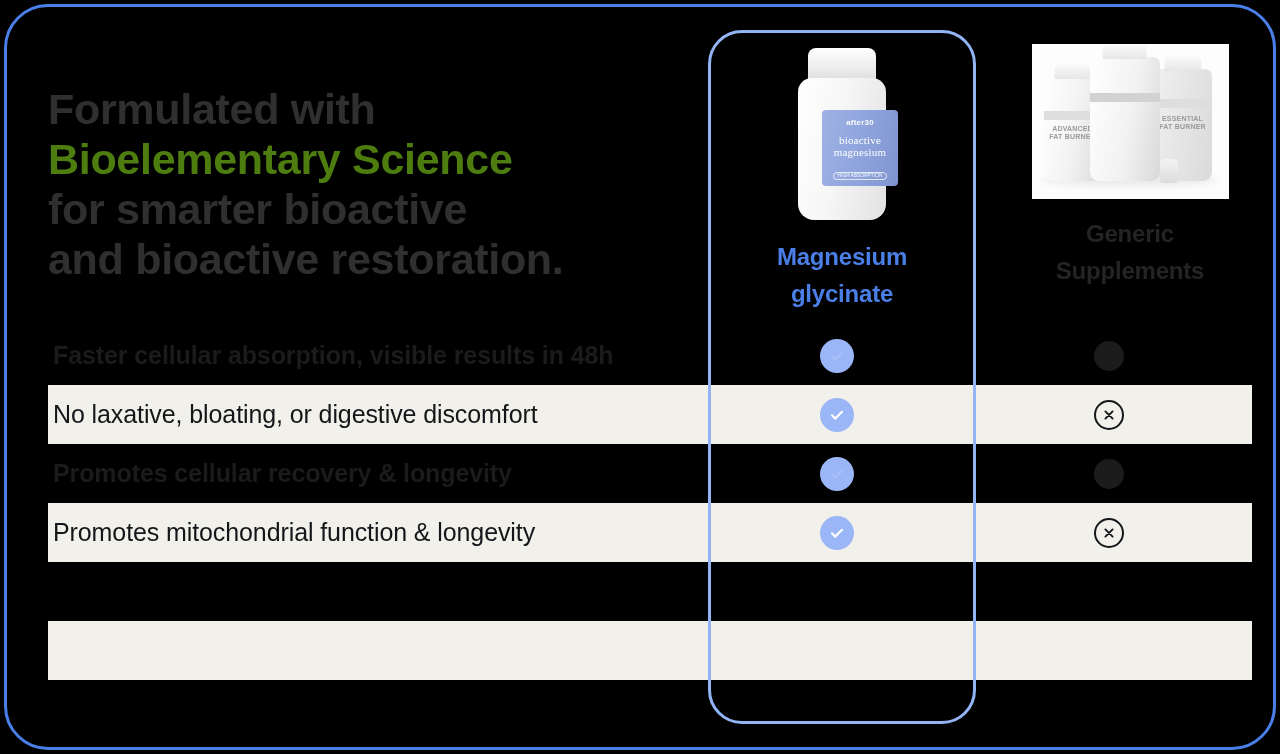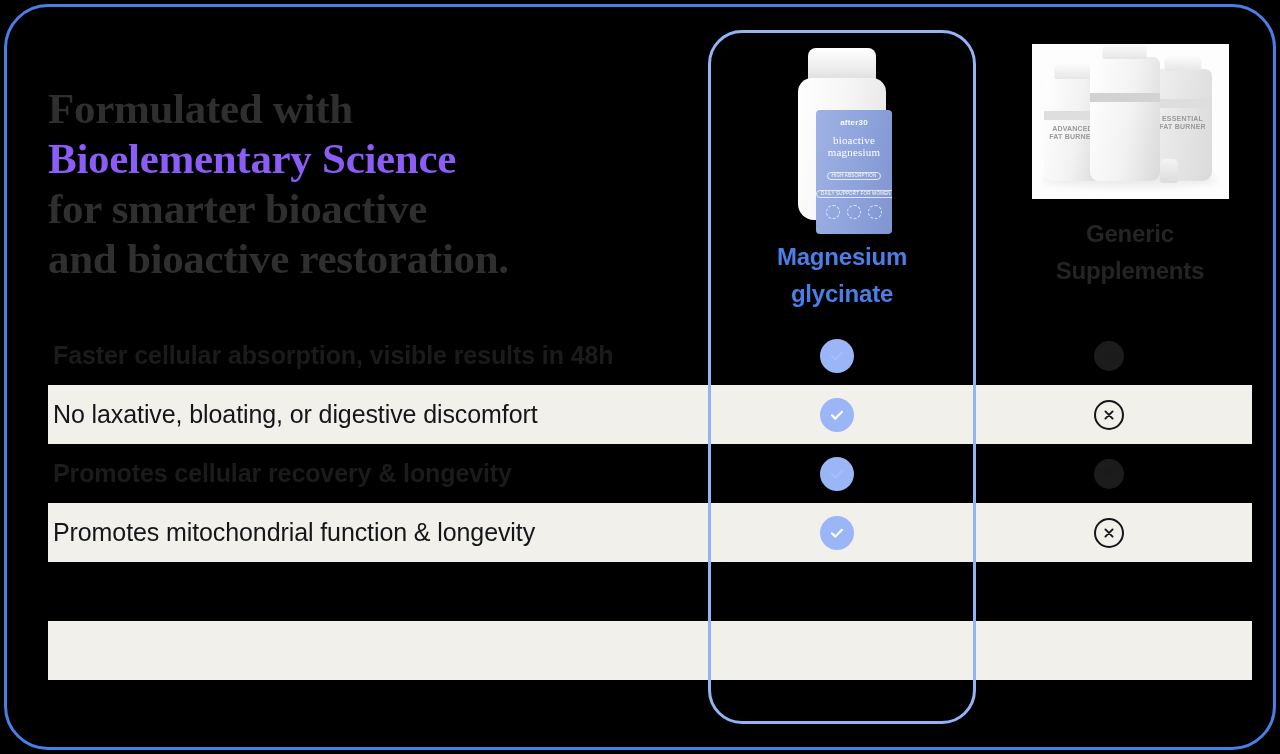--- a/index.html
+++ b/index.html
@@ -50,29 +50,29 @@
     pointer-events: none;
     z-index: 6;
   }
 
   
   .headline {
     position: absolute;
     left: 48px;
     top: 84px;
     width: 620px;
-    font-family: Liberation Serif, serif;
+    font-family: Liberation Sans, sans-serif;
     font-weight: 700;
     font-size: 43px;
     line-height: 50px;
     letter-spacing: -0.3px;
     color: #2f2f2f;
     z-index: 4;
   }
-  .headline .accent { color: #8b5cf6; }
+  .headline .accent { color: #4d7c0f; }
 
   
   .col-head {
     position: absolute;
     z-index: 7;
     text-align: center;
   }
   .col-head.product { left: 712px; top: 44px;  width: 260px; }
   .col-head.generic { left: 1010px; top: 44px; width: 240px; }
 
@@ -101,22 +101,22 @@
   }
   .bottle-body {
     position: absolute;
     left: 16px; top: 34px;
     width: 88px; height: 142px;
     background: linear-gradient(100deg,#ffffff 0%,#f6f6f6 45%,#e2e2e2 100%);
     border-radius: 14px 14px 16px 16px;
   }
   .bottle-label {
     position: absolute;
-    left: 34px; top: 66px;
-    width: 76px; height: 124px;
+    left: 40px; top: 66px;
+    width: 76px; height: 76px;
     background: linear-gradient(100deg,#9fb2e3 0%,#90a5de 48%,#8094cf 100%);
     border-radius: 4px;
     color: #ffffff;
     text-align: center;
     overflow: hidden;
   }
   .lbl-brand {
     font-size: 8px;
     font-weight: 700;
     letter-spacing: 0.2px;

